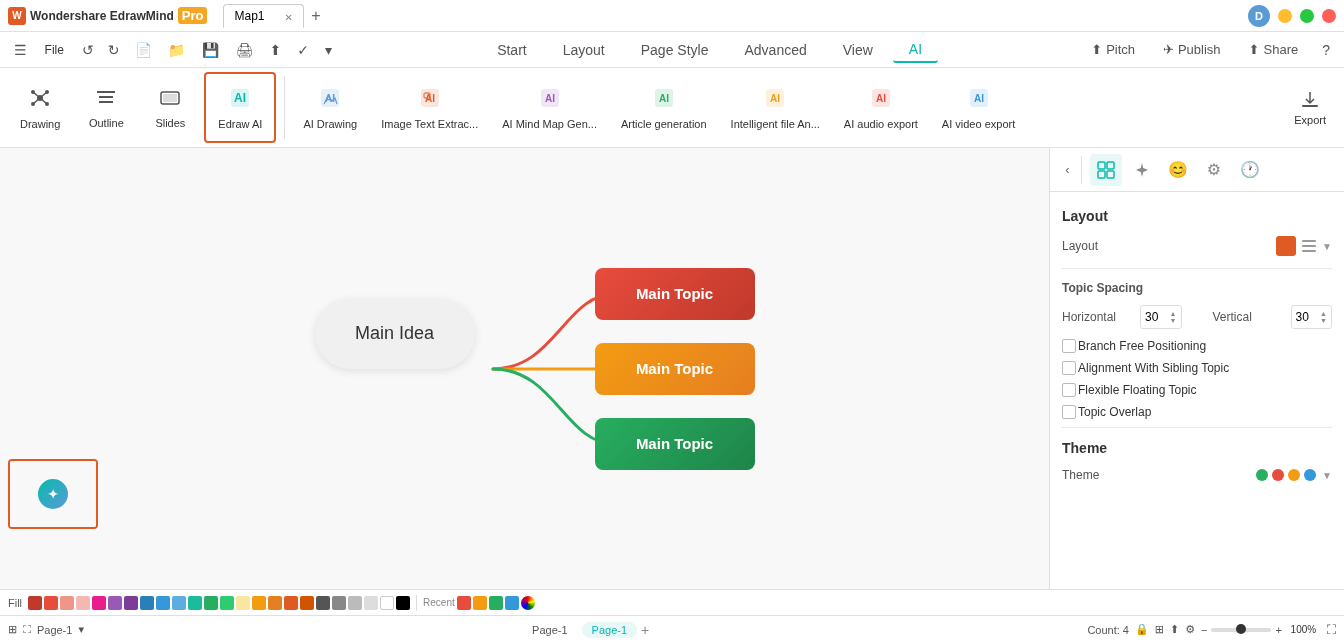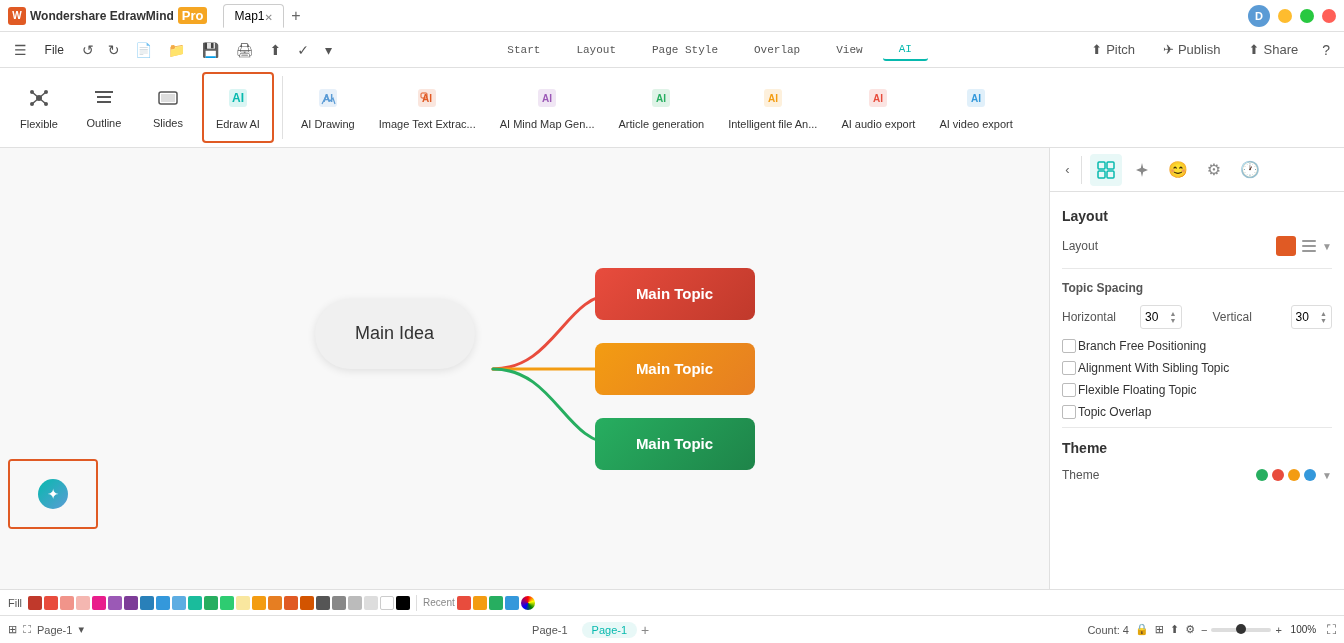--- a/index.html
+++ b/index.html
@@ -7,42 +7,42 @@
 
     
     .title-bar {
       display: flex; align-items: center; height: 32px; background: #fff;
       border-bottom: 1px solid #e0e0e0; padding: 0 8px; gap: 8px;
     }
     .title-bar-logo { display: flex; align-items: center; gap: 4px; font-size: 12px; font-weight: 600; color: #333; }
     .logo-icon { width: 18px; height: 18px; background: #e05a24; border-radius: 3px; display: flex; align-items: center; justify-content: center; color: white; font-size: 10px; font-weight: bold; }
     .pro-badge { background: #f5a623; color: white; font-size: 13px; padding: 1px 4px; border-radius: 3px; font-weight: 600; }
     .tab-bar { display: flex; align-items: center; gap: 2px; margin-left: 8px; }
-    .tab { display: flex; align-items: flex-end; gap: 0; padding: 4px 10px; border-radius: 4px 4px 0 0; font-size: 12px; background: #e8e8e8; border: 1px solid #ccc; border-bottom: none; cursor: pointer; }
+    .tab { display: flex; align-items: flex-end; gap: 20px; padding: 4px 10px; border-radius: 4px 4px 0 0; font-size: 12px; background: #e8e8e8; border: 1px solid #ccc; border-bottom: none; cursor: pointer; }
     .tab.active { background: #fff; border-bottom: 1px solid #fff; }
     .tab-close { font-size: 10px; color: #888; cursor: pointer; }
     .tab-add { width: 20px; height: 20px; display: flex; align-items: center; justify-content: center; color: #666; cursor: pointer; font-size: 16px; }
     .title-bar-right { margin-left: auto; display: flex; align-items: center; gap: 8px; }
     .win-btn { width: 14px; height: 14px; border-radius: 50%; border: none; cursor: pointer; }
     .win-close { background: #ff5f57; }
     .win-min { background: #febc2e; }
     .win-max { background: #28c840; }
     .avatar { width: 22px; height: 22px; border-radius: 50%; background: #5b9bd5; color: white; font-size: 11px; display: flex; align-items: center; justify-content: center; font-weight: bold; }
 
     
     .menu-bar {
       display: flex; align-items: center; height: 36px; background: #fff;
       border-bottom: 1px solid #e0e0e0; padding: 0 8px; gap: 2px;
     }
     .menu-left { display: flex; align-items: center; gap: 4px; }
     .menu-btn { padding: 4px 8px; font-size: 12px; color: #333; cursor: pointer; border-radius: 3px; }
     .undo-redo { display: flex; align-items: center; gap: 2px; }
     .icon-btn { padding: 3px 6px; cursor: pointer; color: #555; border-radius: 3px; font-size: 14px; }
     .menu-center { flex: 1; display: flex; justify-content: center; align-items: center; gap: 4px; }
-    .menu-tab { padding: 4px 16px; font-size: 11px; color: #555; cursor: pointer; border-radius: 3px; font-family: Liberation Mono, monospace; }
+    .menu-tab { padding: 4px 16px; font-size: 14px; color: #555; cursor: pointer; border-radius: 3px; }
     .menu-tab.ai-active { color: #07b9ae; border-bottom: 2px solid #07b9ae; }
     .menu-right { display: flex; align-items: center; gap: 8px; }
     .menu-action { display: flex; align-items: center; gap: 4px; padding: 4px 10px; font-size: 13px; color: #555; cursor: pointer; border-radius: 3px; }
     .share-btn { color: #555; }
 
     
     .ribbon {
       display: flex; align-items: stretch; height: 80px; background: #fff;
       border-bottom: 1px solid #e0e0e0; padding: 4px 8px; gap: 4px;
     }
@@ -166,21 +166,21 @@
     <div class="icon-btn">💾</div>
     <div class="icon-btn">🖨</div>
     <div class="icon-btn">⬆</div>
     <div class="icon-btn">✓</div>
     <div class="icon-btn">▾</div>
   </div>
   <div class="menu-center">
     <div class="menu-tab">Start</div>
     <div class="menu-tab">Layout</div>
     <div class="menu-tab">Page Style</div>
-    <div class="menu-tab">Overlap</div>
+    <div class="menu-tab">Advanced</div>
     <div class="menu-tab">View</div>
     <div class="menu-tab ai-active">AI</div>
   </div>
   <div class="menu-right">
     <div class="menu-action">
       <span>⬆</span>
       <span>Pitch</span>
     </div>
     <div class="menu-action">
       <span>✈</span>
@@ -202,21 +202,21 @@
           <circle cx="5" cy="6" r="2" fill="#555"></circle>
           <circle cx="19" cy="6" r="2" fill="#555"></circle>
           <circle cx="5" cy="18" r="2" fill="#555"></circle>
           <circle cx="19" cy="18" r="2" fill="#555"></circle>
           <line x1="12" y1="12" x2="5" y2="6" stroke="#555" stroke-width="1.5"></line>
           <line x1="12" y1="12" x2="19" y2="6" stroke="#555" stroke-width="1.5"></line>
           <line x1="12" y1="12" x2="5" y2="18" stroke="#555" stroke-width="1.5"></line>
           <line x1="12" y1="12" x2="19" y2="18" stroke="#555" stroke-width="1.5"></line>
         </svg>
     </div>
-    <div class="ribbon-label">Flexible</div>
+    <div class="ribbon-label">Drawing</div>
   </div>
   <div class="ribbon-item">
     <div class="ribbon-icon">
       <svg width="22" height="22" viewBox="0 0 22 22">
           <rect x="2" y="4" width="18" height="2" fill="#555"></rect>
           <rect x="4" y="9" width="14" height="2" fill="#555"></rect>
           <rect x="4" y="14" width="14" height="2" fill="#555"></rect>
         </svg>
     </div>
     <div class="ribbon-label">Outline</div>
@@ -297,20 +297,29 @@
     <div class="ribbon-label">AI audio export</div>
   </div>
   <div class="ribbon-item-wide">
     <div class="ribbon-icon">
       <svg width="24" height="24" viewBox="0 0 24 24">
           <rect x="3" y="3" width="18" height="18" rx="3" fill="#3498db" opacity="0.15"></rect>
           <text x="12" y="16" text-anchor="middle" fill="#3498db" font-size="10" font-weight="bold">AI</text>
         </svg>
     </div>
     <div class="ribbon-label">AI video export</div>
+  </div>
+  <div class="export-btn" style="margin-left:auto;">
+    <div>
+      <svg width="22" height="22" viewBox="0 0 22 22">
+          <path d="M11 3 L11 14 M7 10 L11 14 L15 10" fill="none" stroke="#555" stroke-width="1.5"></path>
+          <rect x="3" y="16" width="16" height="2" rx="1" fill="#555"></rect>
+        </svg>
+    </div>
+    <div class="ribbon-label">Export</div>
   </div>
 </div>
 
 <div class="main-area">
 
   <div class="canvas">
     <div class="canvas-content">
 
       <div class="mindmap">
 

